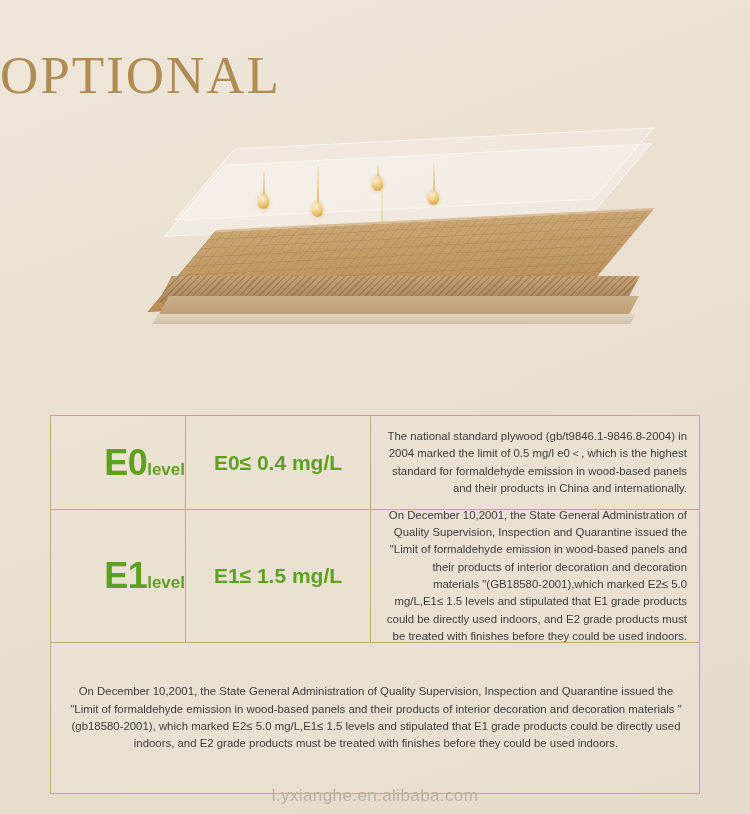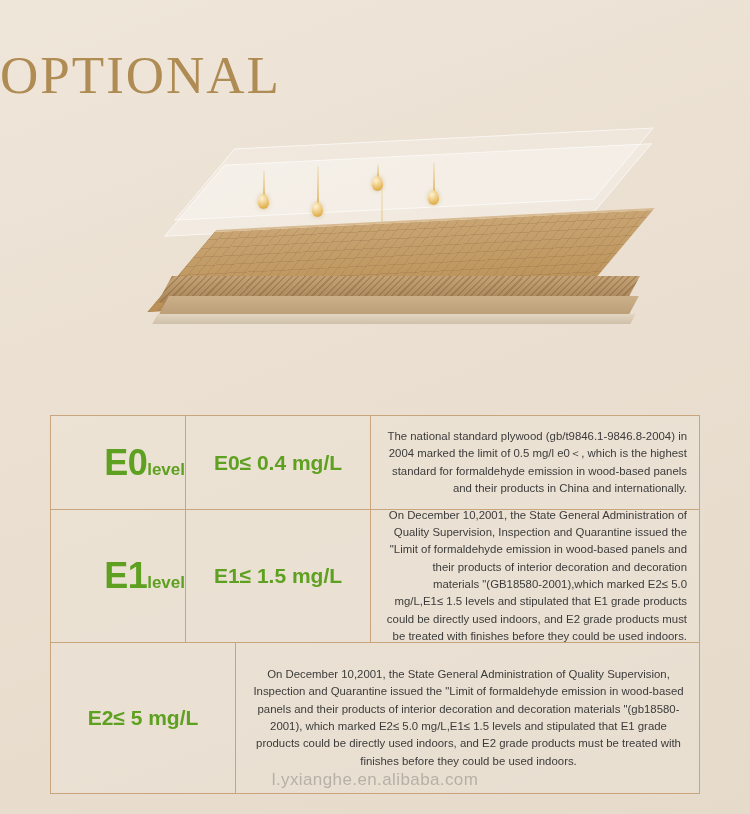--- a/index.html
+++ b/index.html
@@ -194,21 +194,21 @@
   
   .row.r1 { height: 93px; }
   .row.r2 { height: 132px; }
   .row.r3 { height: 150px; }
 
   
   .watermark {
     position: absolute;
     left: 0;
     right: 0;
-    bottom: 24px;
+    bottom: 8px;
     text-align: center;
     color: #b7b0a6;
     font-size: 17px;
     letter-spacing: 0.4px;
     font-family: "Liberation Sans", sans-serif;
   }
 </style>
 </head>
 <body>
 
@@ -266,21 +266,20 @@
           <span class="lvl-big">E1</span><span class="lvl-small">level</span>
         </span>
       </div>
       <div class="cell-limit">E1≤ 1.5 mg/L</div>
       <div class="cell-desc">
         <p>On December 10,2001, the State General Administration of Quality Supervision, Inspection and Quarantine issued the "Limit of formaldehyde emission in wood-based panels and their products of interior decoration and decoration materials "(GB18580-2001),which marked E2≤ 5.0 mg/L,E1≤ 1.5 levels and stipulated that E1 grade products could be directly used indoors, and E2 grade products must be treated with finishes before they could be used indoors.</p>
       </div>
     </div>
 
     <div class="row r3">
-      <div class="cell-limit">E2≤ 5 mg/L</div>
       <div class="cell-desc center">
         <p>On December 10,2001, the State General Administration of Quality Supervision, Inspection and Quarantine issued the "Limit of formaldehyde emission in wood-based panels and their products of interior decoration and decoration materials "(gb18580-2001), which marked E2≤ 5.0 mg/L,E1≤ 1.5 levels and stipulated that E1 grade products could be directly used indoors, and E2 grade products must be treated with finishes before they could be used indoors.</p>
       </div>
     </div>
 
   </div>
 
   <div class="watermark">l.yxianghe.en.alibaba.com</div>
 
 </div>

